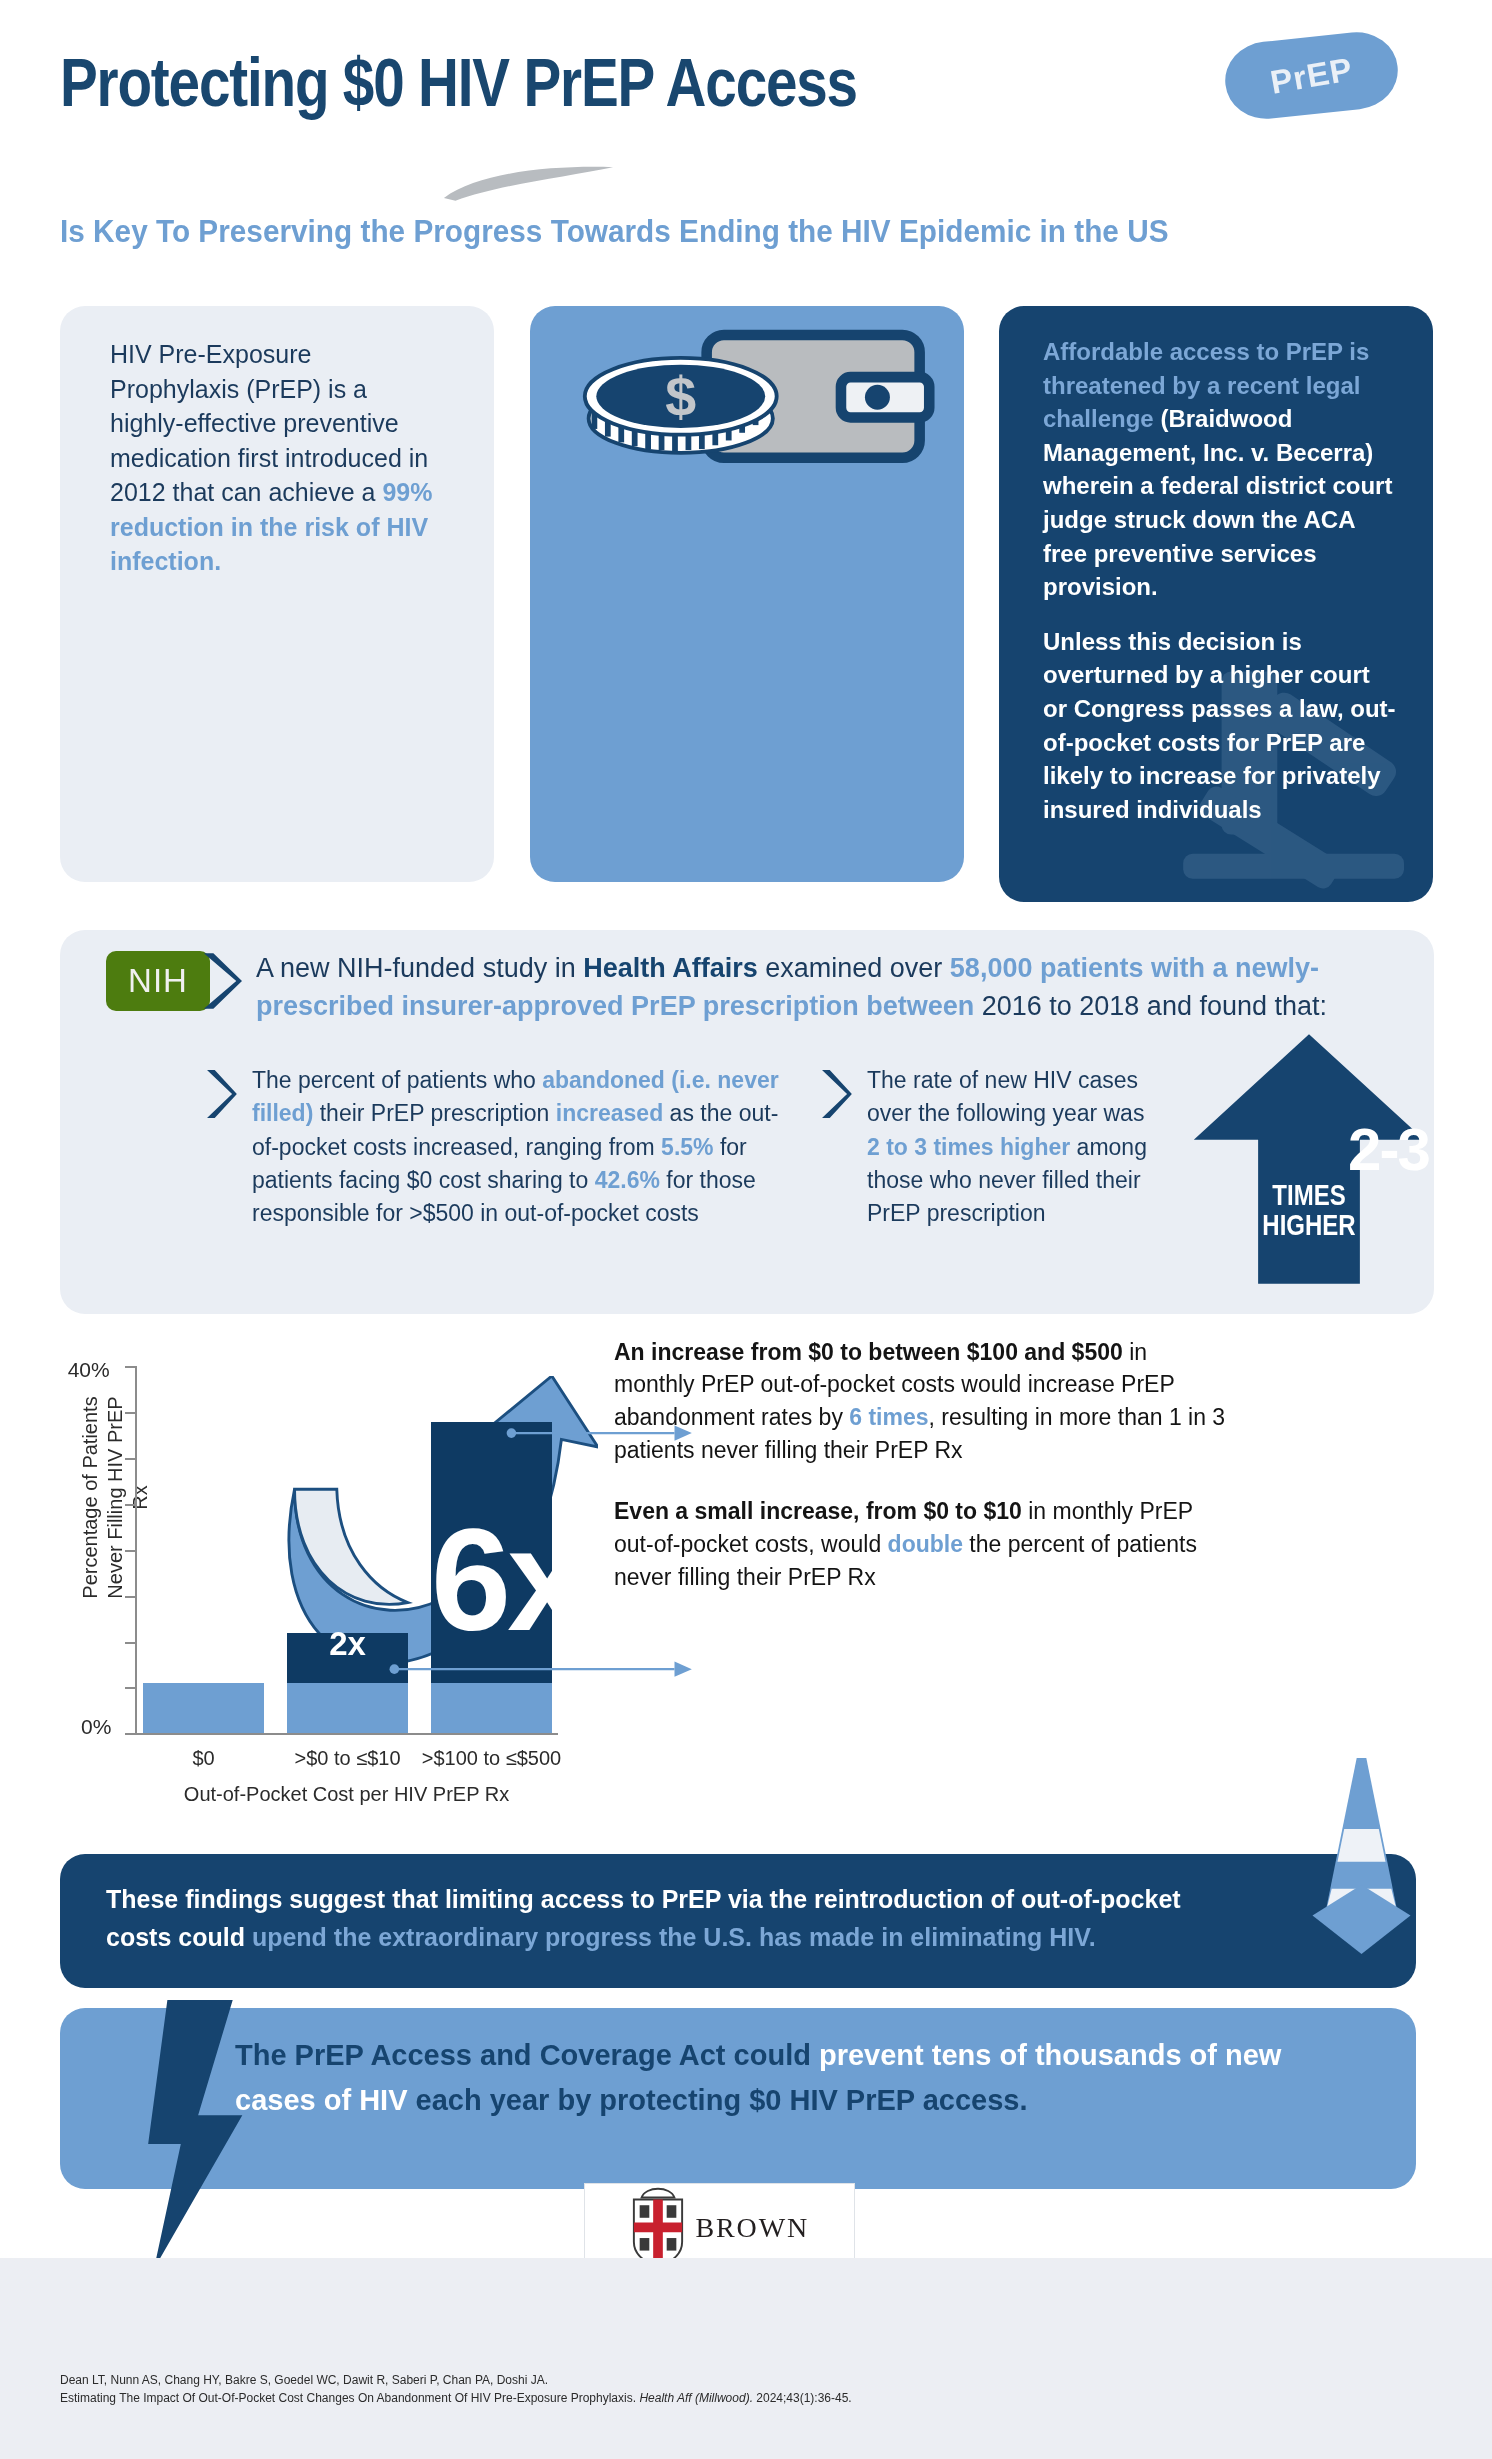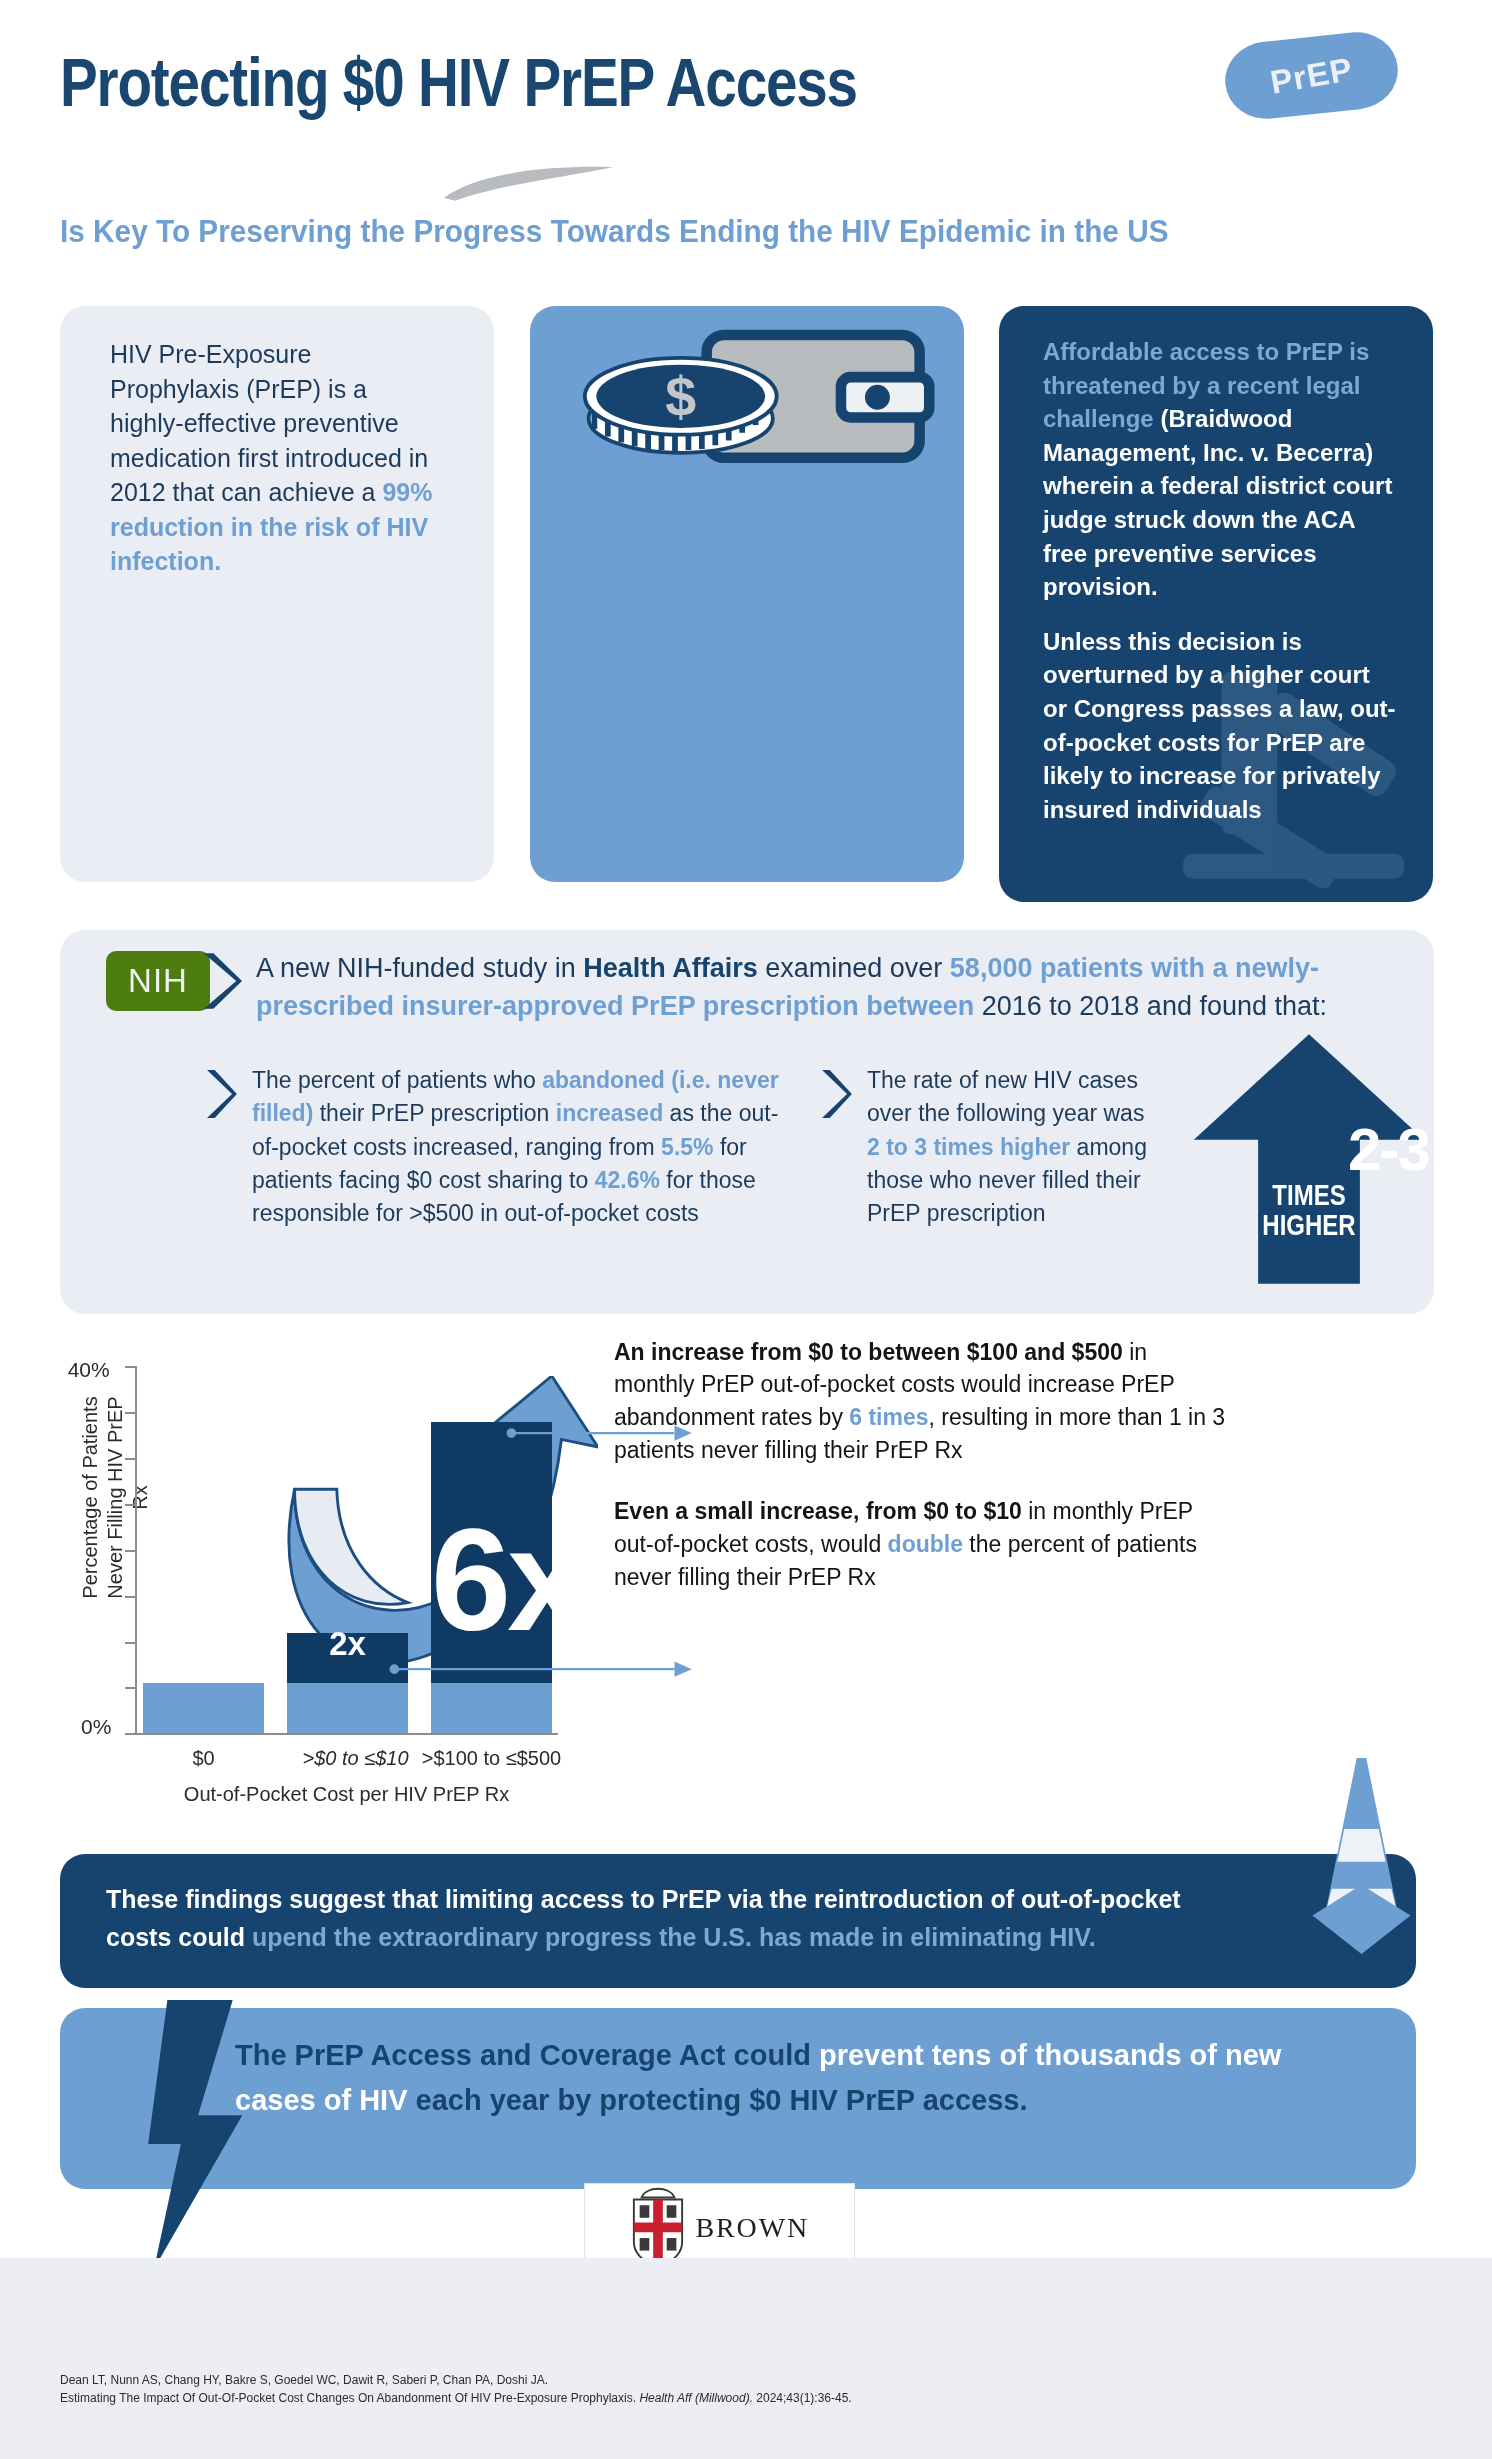--- a/index.html
+++ b/index.html
@@ -354,21 +354,21 @@
           <div class="light" style="height: 50px; background: rgb(110, 159, 210);"></div>
         </div>
         <div class="bar" style="left: 294px; width: 121px; height: 312px;">
           <div class="dark" style="bottom: 50px; height: 261px; background: rgb(14, 58, 99);"></div>
           <div class="mult" style="bottom: 87px; font-size: 144px; line-height: 0.9; letter-spacing: -3.8px;">6x</div>
           <div class="light" style="height: 50px; background: rgb(110, 159, 210);"></div>
         </div>
       </div>
 
     <div class="x-cat" id="xcat0" style="left: 54px; width: 179px;">$0</div>
-    <div class="x-cat" id="xcat1" style="left: 206px; width: 179px; font-style: italic;">&gt;$0 to ≤$10</div>
+    <div class="x-cat" id="xcat1" style="left: 198px; width: 179px;">&gt;$0 to ≤$10</div>
     <div class="x-cat" id="xcat2" style="left: 342px; width: 179px;">&gt;$100 to ≤$500</div>
     <div class="x-label">Out-of-Pocket Cost per HIV PrEP Rx</div>
 
     <svg class="leader" style="left:288px; top:38px; width:346px; height:403px;" viewBox="0 0 360 420">
       <circle cx="170" cy="72" r="5" fill="#6e9fd2"></circle>
       <line x1="170" y1="72" x2="340" y2="72" stroke="#6e9fd2" stroke-width="2.5"></line>
       <polygon points="340,64 358,72 340,80" fill="#6e9fd2"></polygon>
       <circle cx="48" cy="318" r="5" fill="#6e9fd2"></circle>
       <line x1="48" y1="318" x2="340" y2="318" stroke="#6e9fd2" stroke-width="2.5"></line>
       <polygon points="340,310 358,318 340,326" fill="#6e9fd2"></polygon>

